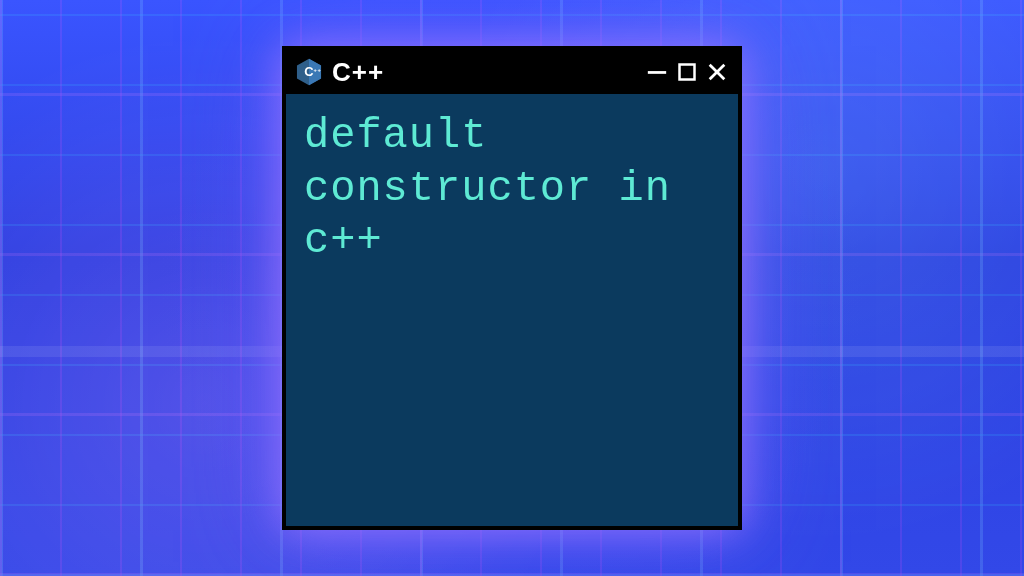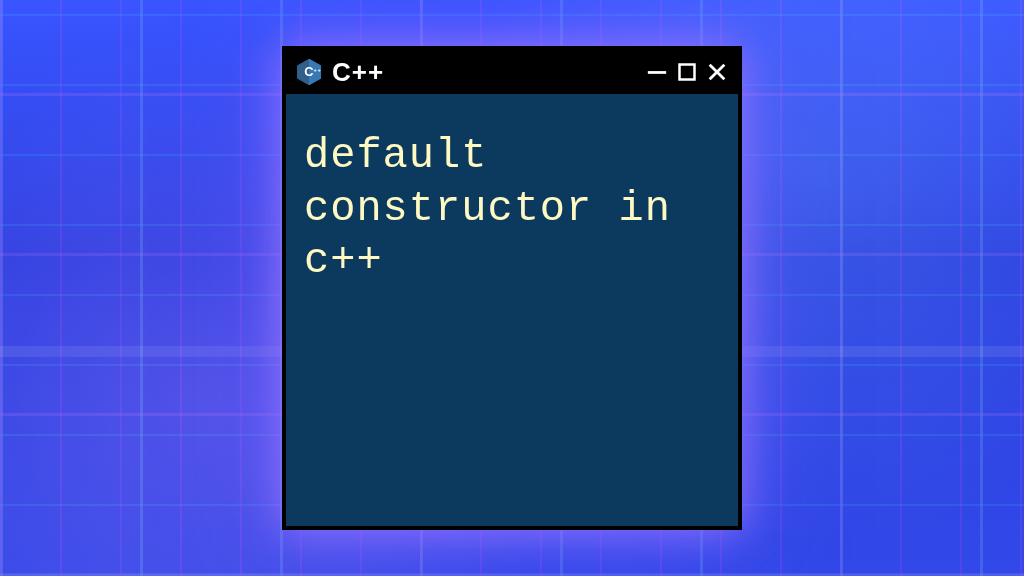--- a/index.html
+++ b/index.html
@@ -85,22 +85,22 @@
       gap: 8px;
     }
     .ctrl {
       color: #fff;
       display: flex; align-items: center; justify-content: center;
       width: 22px; height: 22px;
       cursor: pointer;
     }
     .content {
       flex: 1;
-      padding: 36px 18px;
-      color: #fef9c3;
+      padding: 16px 18px;
+      color: #5eead4;
       font-size: 42px;
       line-height: 1.25;
       letter-spacing: 1px;
       white-space: pre-wrap;
     }
   </style>
 </head>
 <body>
 
 <div class="bg"></div>

